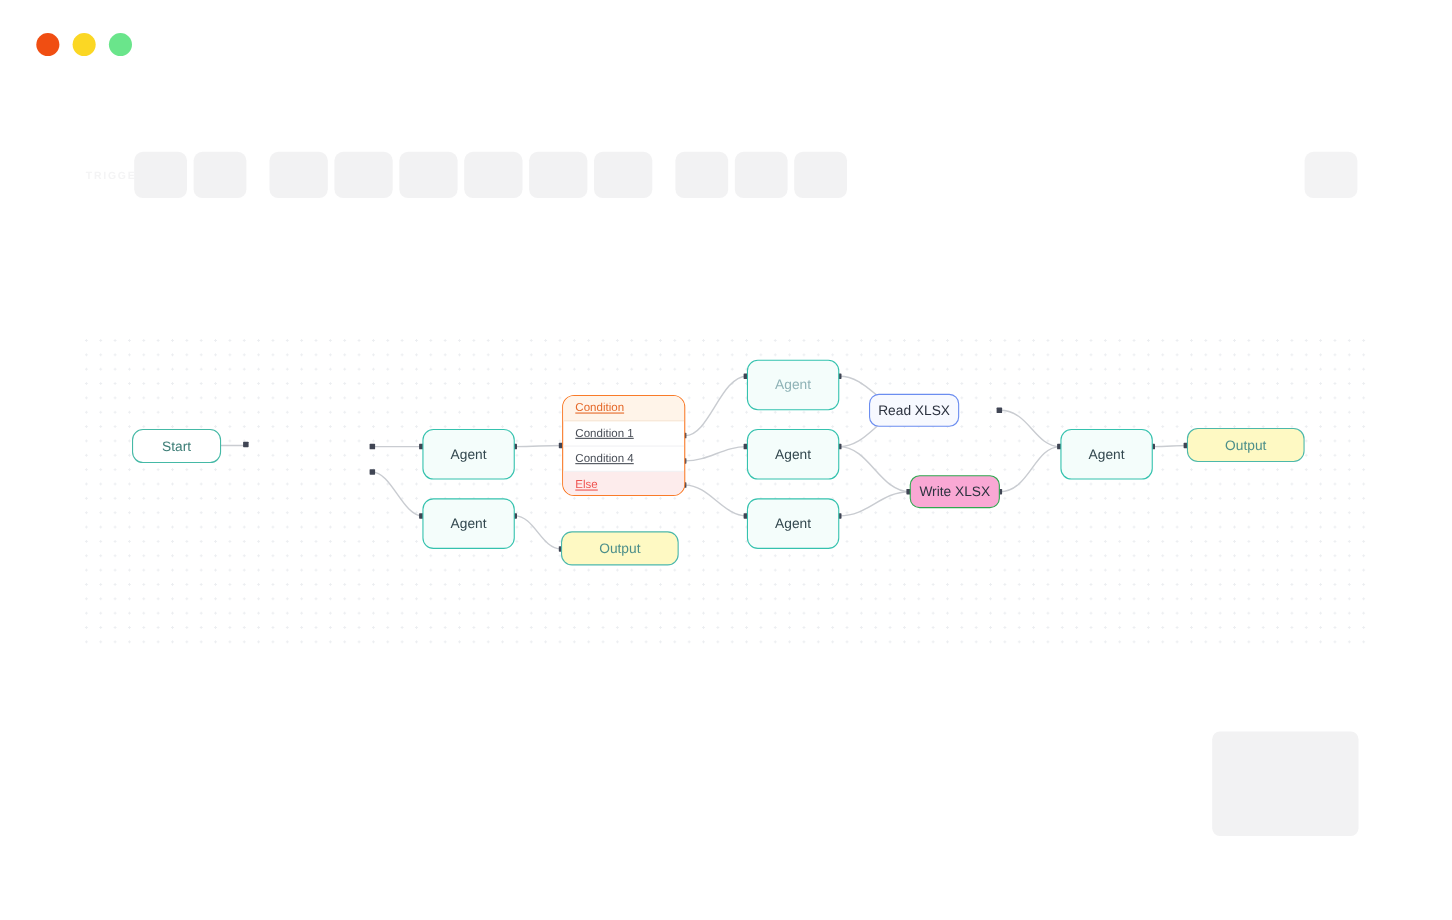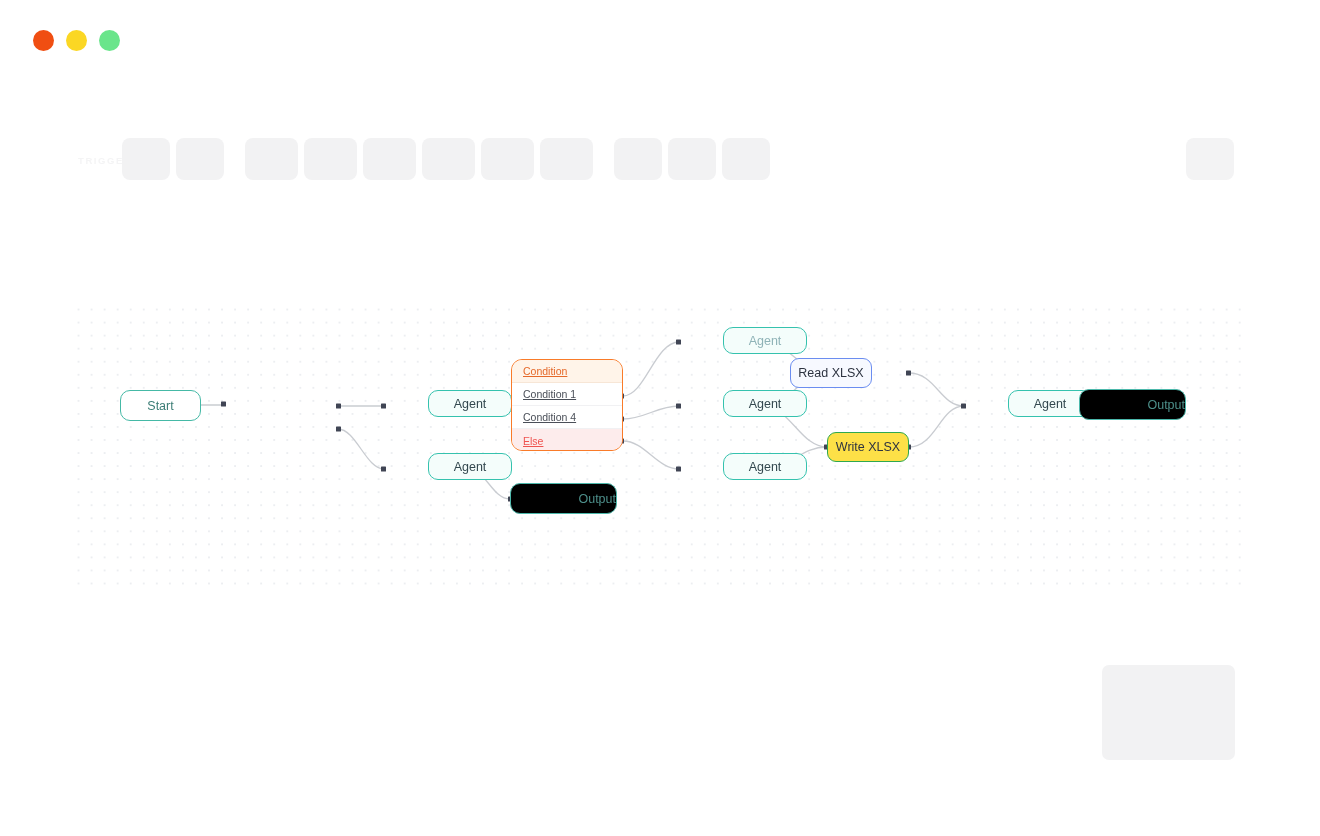--- a/index.html
+++ b/index.html
@@ -45,37 +45,37 @@
   .edges { position: absolute; left: 0; top: 0; width: 1320px; height: 836px; pointer-events: none; }
 
   
   .node {
     position: absolute; border-radius: 9px; display: flex;
     align-items: center; justify-content: center;
     font-size: 12.5px; background: #fff; white-space: nowrap;
   }
   .node.agent {
     border: 1.9px solid #35c2ae; background: #f4fdfb; color: #33484f;
-    width: 84px; height: 27px; border-radius: 10px; margin-left: 44px;
+    width: 84px; height: 46px; border-radius: 10px;
   }
   .node.agent.muted { color: #8fb3b7; }
   .node.start {
     border: 1.9px solid #45b9a6; background: #ffffff; color: #3c7d76;
     width: 81px; height: 31px; border-radius: 10px;
   }
   .node.output {
-    border: 1.9px solid #4cb8ab; background: #000000; color: #4d8f8a;
-    width: 107px; height: 31px; border-radius: 10px; justify-content: flex-end;
+    border: 1.9px solid #4cb8ab; background: #fef9c3; color: #4d8f8a;
+    width: 107px; height: 31px; border-radius: 10px;
   }
   .node.readxlsx {
     border: 1.9px solid #6b8df0; background: #f7f9ff; color: #2d3340;
     width: 82px; height: 30px; border-radius: 9px;
   }
   .node.writexlsx {
-    border: 1.9px solid #2fa84f; background: #fde047; color: #2d3340;
+    border: 1.9px solid #2fa84f; background: #f9a8d4; color: #2d3340;
     width: 82px; height: 30px; border-radius: 9px;
   }
 
   
   .gnode { position: absolute; border-radius: 11px; overflow: hidden; background: #fff; }
   .gnode .grow {
     display: flex; align-items: center; height: 23px;
     padding-left: 11px; font-size: 10.5px; white-space: nowrap; text-decoration: underline;
   }
   .gnode.guardrails { border: 1.9px solid #a855f7; width: 114px; height: 72px; }

